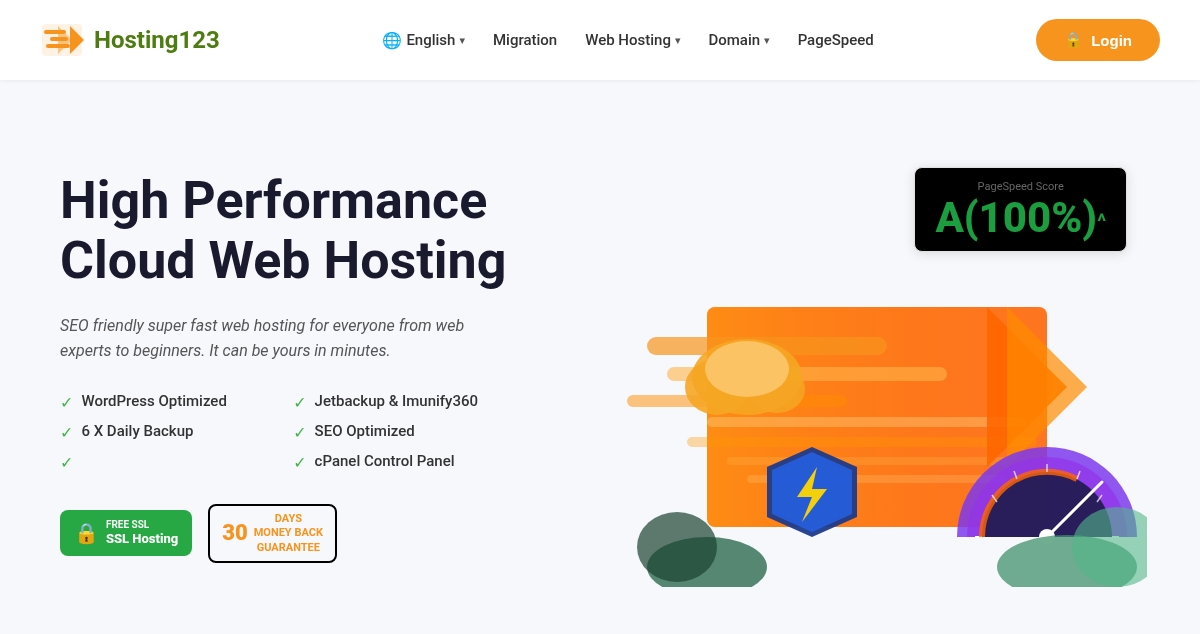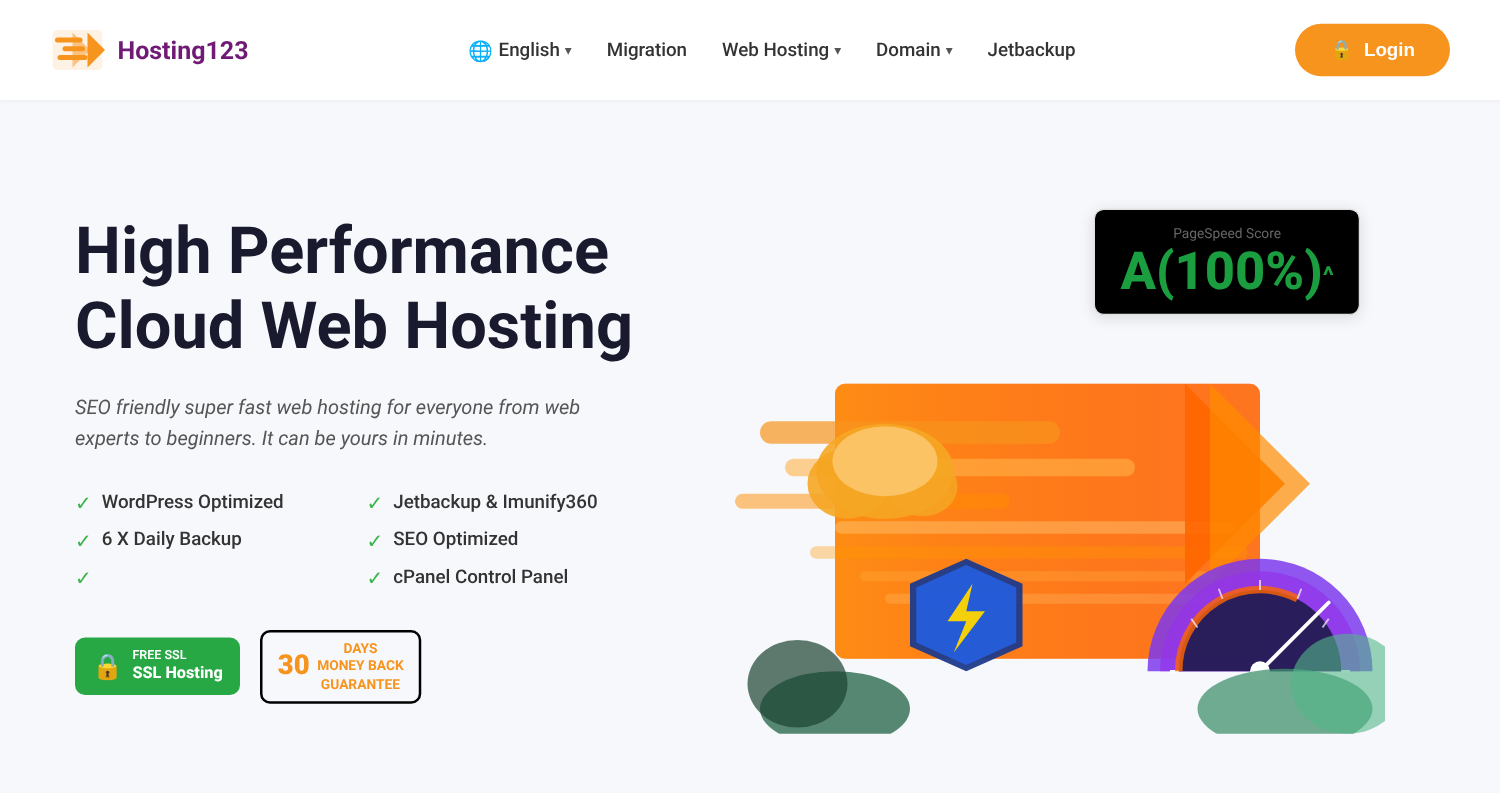--- a/index.html
+++ b/index.html
@@ -24,23 +24,23 @@
     .logo-wrap {
       display: flex;
       align-items: center;
       gap: 10px;
     }
     .logo-icon {
       width: 44px;
       height: 36px;
     }
     .logo-text {
-      font-size: 20px;
+      font-size: 24px;
       font-weight: 700;
-      color: #701a75;
+      color: #4d7c0f;
       text-align: right;
     }
     .nav-links {
       display: flex;
       align-items: center;
       gap: 28px;
       list-style: none;
     }
     .nav-links li a {
       text-decoration: none;
@@ -70,21 +70,21 @@
       display: flex;
       align-items: center;
       gap: 8px;
     }
 
     
     .hero {
       display: flex;
       align-items: center;
       justify-content: space-between;
-      padding: 40px 92px 20px 60px;
+      padding: 40px 53px 20px 60px;
       min-height: 554px;
     }
     .hero-left {
       max-width: 520px;
     }
     .hero-title {
       font-size: 52px;
       font-weight: 700;
       color: #1a1a2e;
       line-height: 1.15;
@@ -227,21 +227,21 @@
       </a>
     </li>
     <li>
       <a href="#">
         <span>Domain</span>
         <span class="chevron">▾</span>
       </a>
     </li>
     <li>
       <a href="#">
-        <span>Jetbackup</span>
+        <span>PageSpeed</span>
       </a>
     </li>
   </ul>
 
   <button class="login-btn">
     <span>🔒</span>
     <span>Login</span>
   </button>
 </nav>
 

